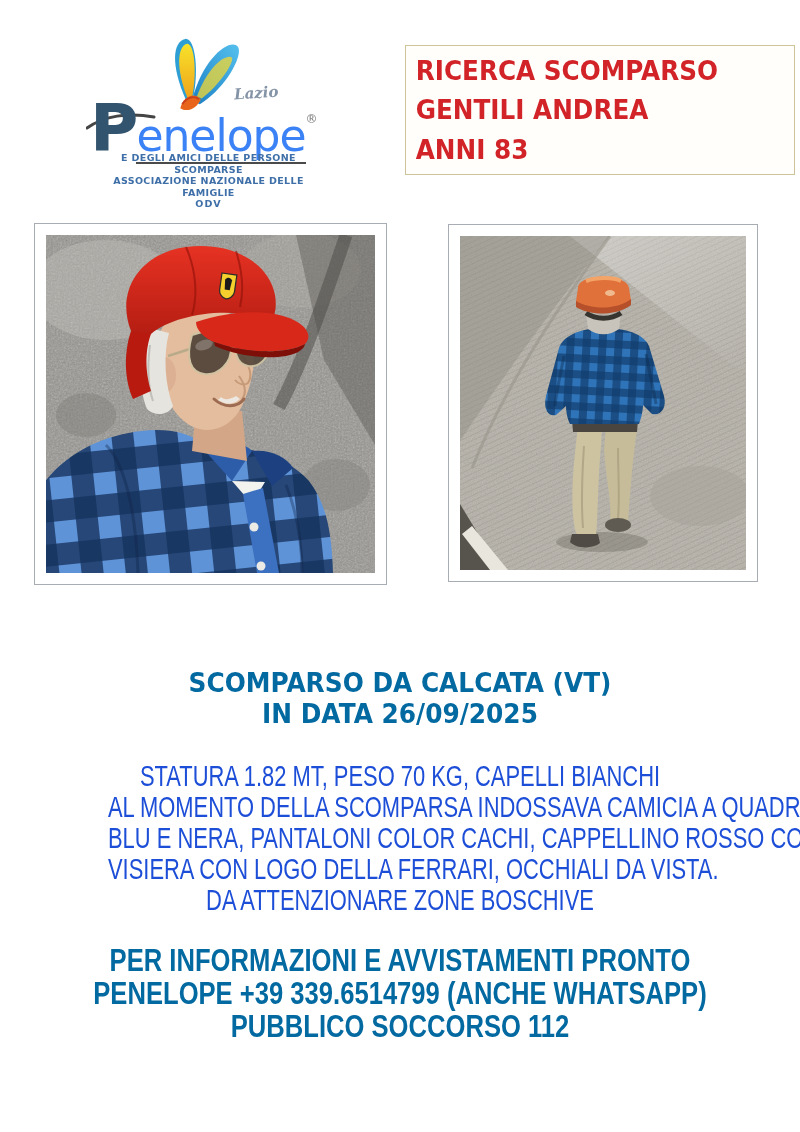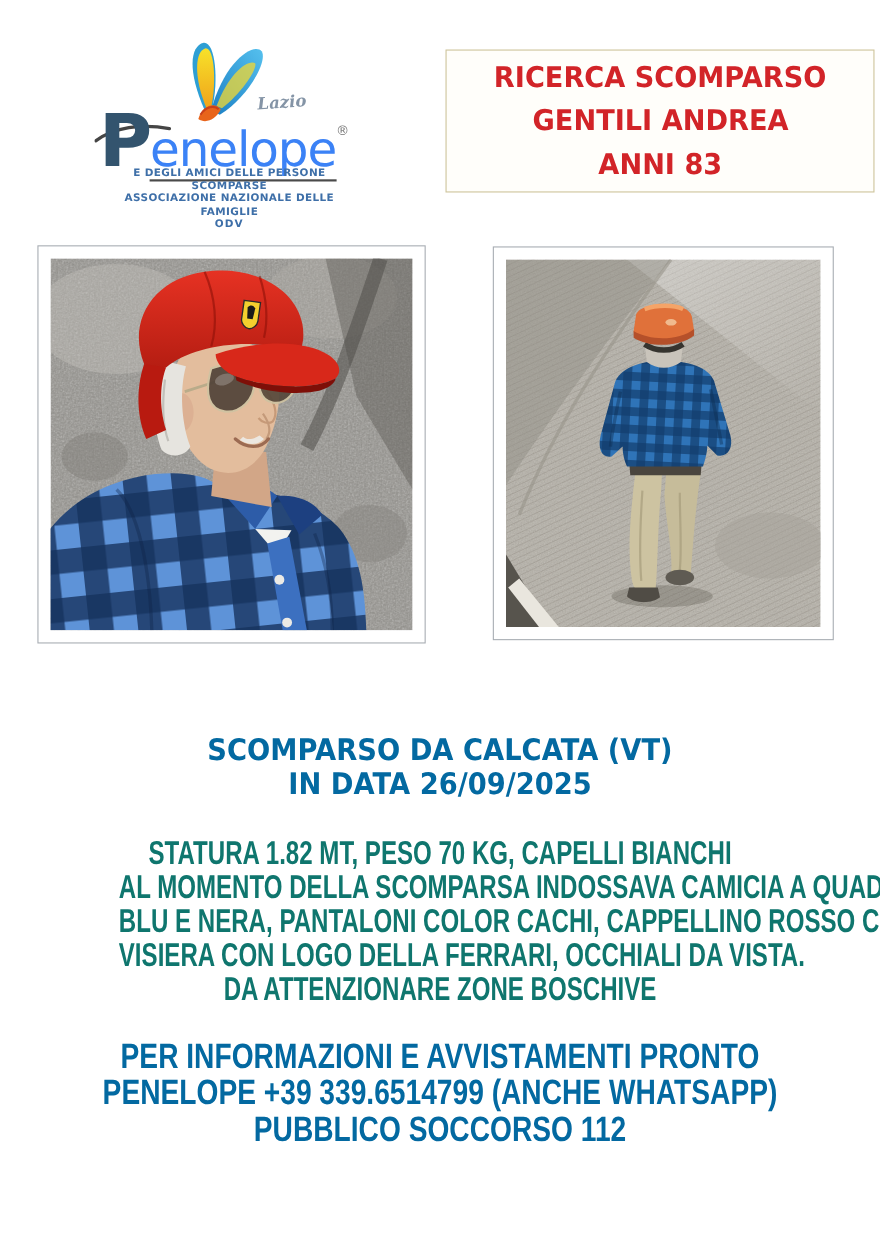--- a/index.html
+++ b/index.html
@@ -27,37 +27,37 @@
     font-family:"DejaVu Serif",serif;font-style:italic;font-weight:bold;
     font-size:15px;color:#8494a6;transform:rotate(-4deg);
   }
   .logo-sub{position:absolute;left:0;top:118px;width:245px;text-align:center;
     color:#3e6fa8;font-weight:bold;font-size:9.5px;line-height:11.5px;letter-spacing:.35px;}
   .logo-sub .odv{font-size:9.5px;letter-spacing:1px;}
   
   .alert-box{
     position:absolute;left:405px;top:45px;width:390px;height:130px;
     border:1px solid #cdc49c;background:#fffefa;box-sizing:border-box;
-    display:flex;flex-direction:column;justify-content:space-evenly;align-items:center;
+    display:flex;flex-direction:column;justify-content:space-evenly;
   }
   .alert-line{
     color:#d22428;font-weight:bold;font-size:26px;white-space:nowrap;
     transform:scaleX(.95);transform-origin:50% 50%;
   }
   
   .photo{position:absolute;background:#fff;border:1px solid #a8adb3;padding:11px;box-sizing:border-box;}
   .photo-front{left:34px;top:223px;width:353px;height:362px;}
   .photo-back{left:448px;top:224px;width:310px;height:358px;}
   .photo svg{display:block;width:100%;height:100%;}
   
   .headline{position:absolute;left:0;top:667px;width:800px;text-align:center;
     color:#0369a1;font-weight:bold;font-size:27px;line-height:31px;}
   .headline div{white-space:nowrap;transform:scaleX(.92);transform-origin:50% 50%;}
   .description{position:absolute;left:0;top:760px;width:800px;text-align:center;
-    color:#0f766e;font-weight:bold;font-size:30px;line-height:31px;
+    color:#1d4ed8;font-weight:normal;font-size:30px;line-height:31px;
     font-family:"Liberation Sans",sans-serif;}
   .description div{white-space:nowrap;transform:scaleX(.73);transform-origin:50% 50%;}
   .contact{position:absolute;left:0;top:944px;width:800px;text-align:center;
     color:#0369a1;font-weight:bold;font-size:32px;line-height:33px;
     font-family:"Liberation Sans",sans-serif;}
   .contact div{white-space:nowrap;transform:scaleX(.8);transform-origin:50% 50%;}
 </style>
 </head>
 <body>
 

